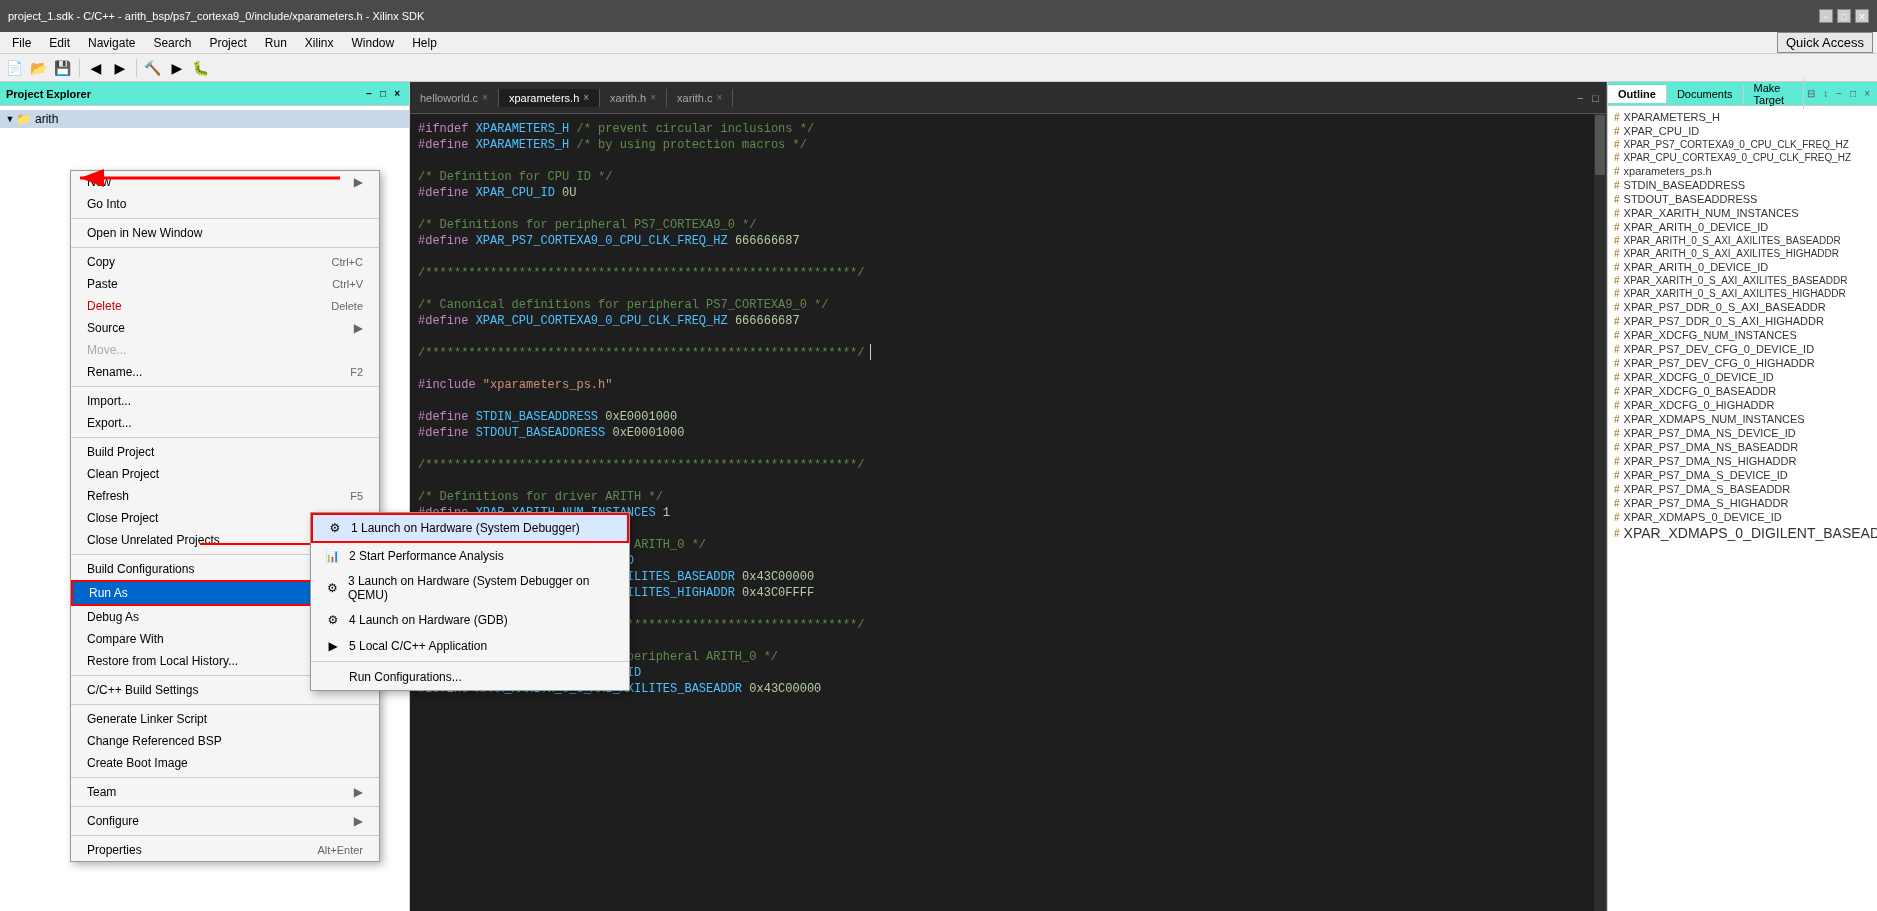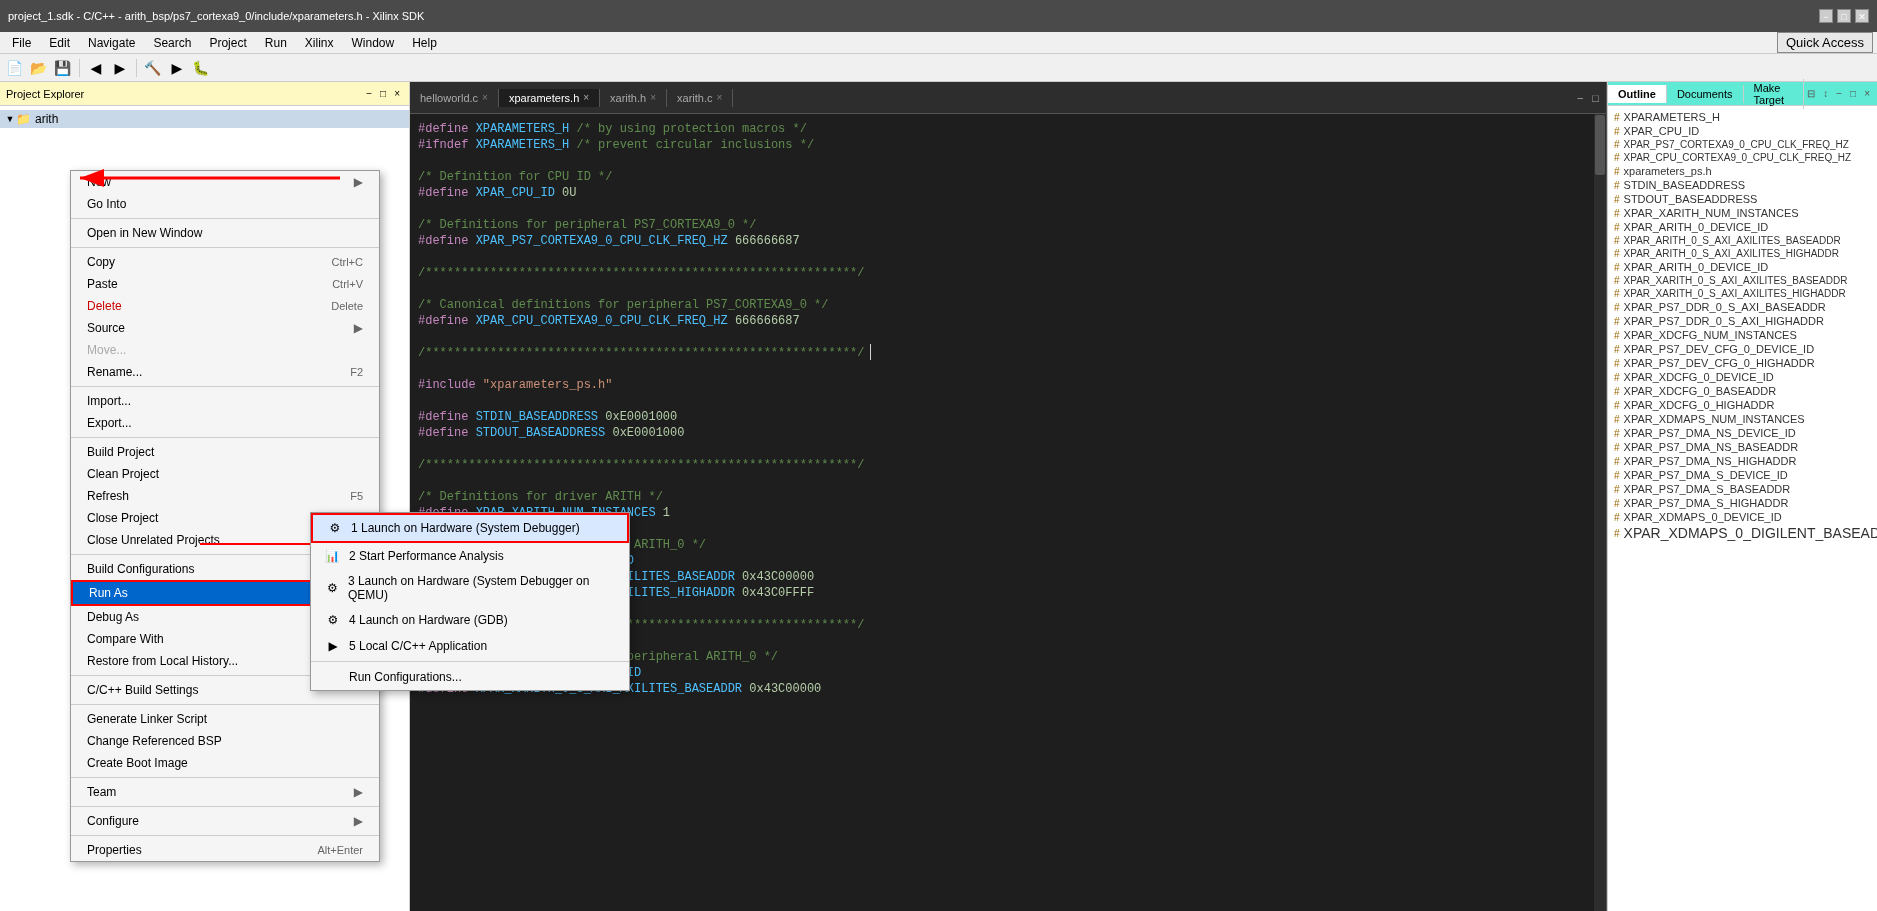--- a/index.html
+++ b/index.html
@@ -72,28 +72,28 @@
     
     #left-panel {
       width: 410px;
       background: #fff;
       border-right: 1px solid #ccc;
       display: flex;
       flex-direction: column;
       position: relative;
     }
     #panel-header {
-      background: #fef9c3;
+      background: #5eead4;
       border-bottom: 1px solid #ccc;
       height: 24px;
       display: flex;
       align-items: center;
       padding: 0 6px;
       font-size: 11px;
-      font-weight: normal;
+      font-weight: bold;
     }
     #panel-header .panel-title { flex: 1; }
     #panel-header .panel-controls { display: flex; gap: 2px; }
     .panel-ctrl-btn { font-size: 10px; cursor: pointer; padding: 1px 3px; }
 
     #project-tree { padding: 4px 0; flex: 1; overflow: auto; }
     .tree-item { display: flex; align-items: center; padding: 1px 4px; cursor: pointer; }
     .tree-item.selected { background: #c8d8e8; }
     .tree-arrow { width: 12px; text-align: center; font-size: 9px; }
     .tree-icon { width: 16px; height: 16px; margin-right: 3px; display: inline-flex; align-items: center; justify-content: center; }
@@ -480,24 +480,24 @@
         <span class="tab-close">×</span>
       </div>
       <div id="editor-controls">
         <span class="editor-ctrl">−</span>
         <span class="editor-ctrl">□</span>
       </div>
     </div>
     <div style="display:flex; flex:1; overflow:hidden;">
       <div id="code-area">
         <div class="code-line">
+            <span class="code-content"><span class="pp">#ifndef</span> <span class="def">XPARAMETERS_H</span>  <span class="cm">/* prevent circular inclusions */</span></span>
+          </div>
+        <div class="code-line">
             <span class="code-content"><span class="pp">#define</span> <span class="def">XPARAMETERS_H</span>  <span class="cm">/* by using protection macros */</span></span>
-          </div>
-        <div class="code-line">
-            <span class="code-content"><span class="pp">#ifndef</span> <span class="def">XPARAMETERS_H</span>  <span class="cm">/* prevent circular inclusions */</span></span>
           </div>
         <div class="code-line">
             <span class="code-content">&nbsp;</span>
           </div>
         <div class="code-line">
             <span class="code-content"><span class="cm">/* Definition for CPU ID */</span></span>
           </div>
         <div class="code-line">
             <span class="code-content"><span class="pp">#define</span> <span class="def">XPAR_CPU_ID</span> <span class="num">0U</span></span>
           </div>

